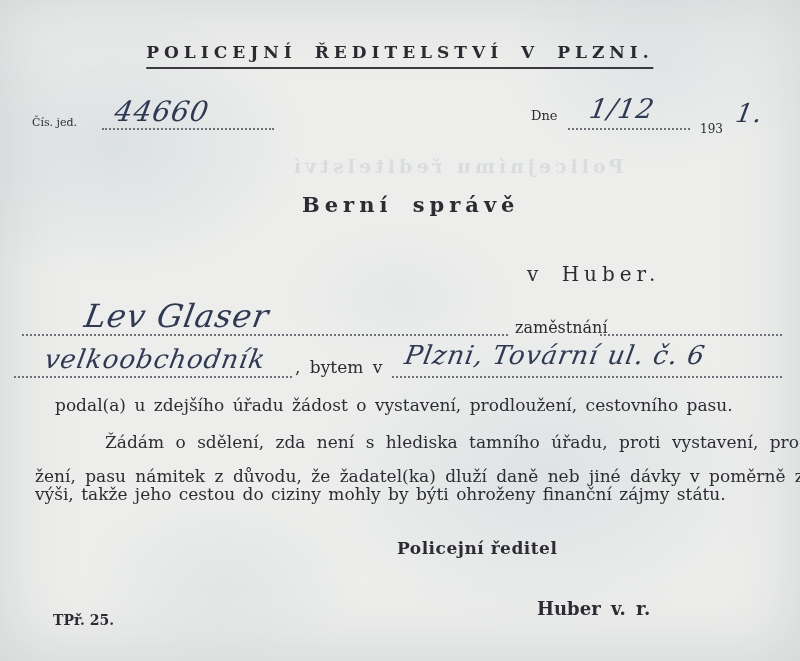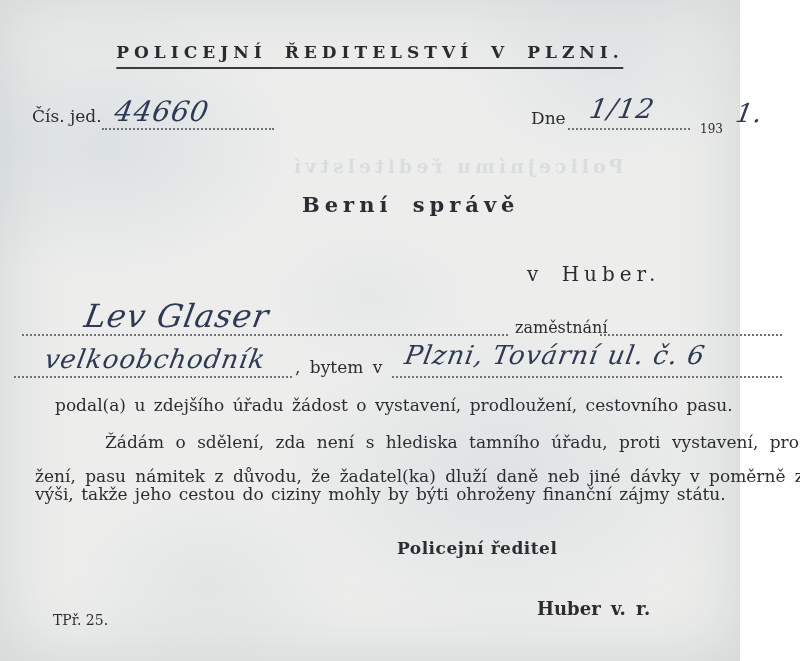--- a/index.html
+++ b/index.html
@@ -1,29 +1,28 @@
 <!DOCTYPE html>
 <html><head>
 <meta charset="utf-8">
 <style>
   html,body{margin:0;padding:0;}
   body{width:800px;height:661px;overflow:hidden;}
   .paper{
-    position:relative;width:708px;height:661px;
+    position:relative;width:800px;height:661px;
     background-color:#edeeec;
     background-image:
       radial-gradient(ellipse 320px 220px at 14% 22%, rgba(176,190,200,0.28), transparent 62%),
       radial-gradient(ellipse 260px 170px at 82% 10%, rgba(182,196,206,0.22), transparent 60%),
       radial-gradient(ellipse 380px 260px at 68% 72%, rgba(176,190,200,0.24), transparent 62%),
       radial-gradient(ellipse 240px 160px at 28% 88%, rgba(182,196,202,0.20), transparent 60%),
       radial-gradient(ellipse 180px 120px at 50% 45%, rgba(190,200,208,0.15), transparent 65%);
     box-shadow: inset 0 0 70px rgba(130,142,150,0.28);
     font-family:"DejaVu Serif","Liberation Serif",serif;
     color:#2c2c32;
-    padding-left:32px;
   }
   .abs{position:absolute;white-space:nowrap;}
   .print{color:#2c2c32;}
   .hand{
     font-family:"DejaVu Serif","Liberation Serif",serif;
     font-style:italic;
     color:#2e3a55;
     transform:skewX(-10deg);
     letter-spacing:1px;
   }
@@ -37,25 +36,25 @@
     letter-spacing:4px;font-weight:bold;
   }
 </style>
 </head>
 <body>
 
 <div class="paper">
 
   <div class="abs title" style="top:42px;left:50%;transform:translateX(-50%);">POLICEJNÍ ŘEDITELSTVÍ V PLZNI.</div>
 
-  <div class="abs print" style="top:106px;left:32px;font-size:17px;">Čís. jed.</div>
+  <div class="abs print" style="top:116px;left:32px;font-size:11px;">Čís. jed.</div>
   <div class="dotted" style="top:128px;left:102px;width:172px;"></div>
   <div class="abs hand" style="top:95px;left:115px;font-size:28px;">44660</div>
 
-  <div class="abs print" style="top:108px;left:531px;font-size:17px;">Dne</div>
+  <div class="abs print" style="top:108px;left:531px;font-size:13px;">Dne</div>
   <div class="dotted" style="top:128px;left:568px;width:122px;"></div>
   <div class="abs hand" style="top:93px;left:590px;font-size:27px;">1/12</div>
   <div class="abs print" style="top:122px;left:700px;font-size:12px;">193</div>
   <div class="abs hand" style="top:98px;left:736px;font-size:26px;">1.</div>
 
   <div class="abs bleed" style="top:155px;left:290px;font-size:19px;">Policejnímu ředitelství</div>
 
   <div class="abs print" style="top:192px;left:302px;font-size:21px;font-weight:bold;letter-spacing:5px;word-spacing:8px;">Berní správě</div>
   <div class="abs print" style="top:262px;left:527px;font-size:20px;letter-spacing:5px;word-spacing:7px;">v Huber.</div>
 
@@ -71,15 +70,15 @@
   <div class="abs hand" style="top:340px;left:405px;font-size:26px;">Plzni, Tovární ul. č. 6</div>
 
   <div class="abs print" style="top:395px;left:55px;font-size:17px;word-spacing:3px;">podal(a) u zdejšího úřadu žádost o vystavení, prodloužení, cestovního pasu.</div>
   <div class="abs print" style="top:432px;left:105px;font-size:17px;word-spacing:6px;">Žádám o sdělení, zda není s hlediska tamního úřadu, proti vystavení, prodlou-</div>
   <div class="abs print" style="top:466px;left:35px;font-size:17px;word-spacing:4px;">žení, pasu námitek z důvodu, že žadatel(ka) dluží daně neb jiné dávky v poměrně značnější</div>
   <div class="abs print" style="top:484px;left:35px;font-size:17px;word-spacing:2px;">výši, takže jeho cestou do ciziny mohly by býti ohroženy finanční zájmy státu.</div>
 
   <div class="abs print" style="top:538px;left:397px;font-size:17px;font-weight:bold;letter-spacing:0.5px;text-align:center;">Policejní ředitel</div>
   <div class="abs print" style="top:598px;left:537px;font-size:18px;word-spacing:4px;font-weight:bold;">Huber v. r.</div>
 
-  <div class="abs print" style="top:612px;left:53px;font-size:14px;font-weight:normal;">TPř. 25.</div>
+  <div class="abs print" style="top:612px;left:53px;font-size:14px;font-weight:bold;">TPř. 25.</div>
 
 </div>
 
 </body></html>

